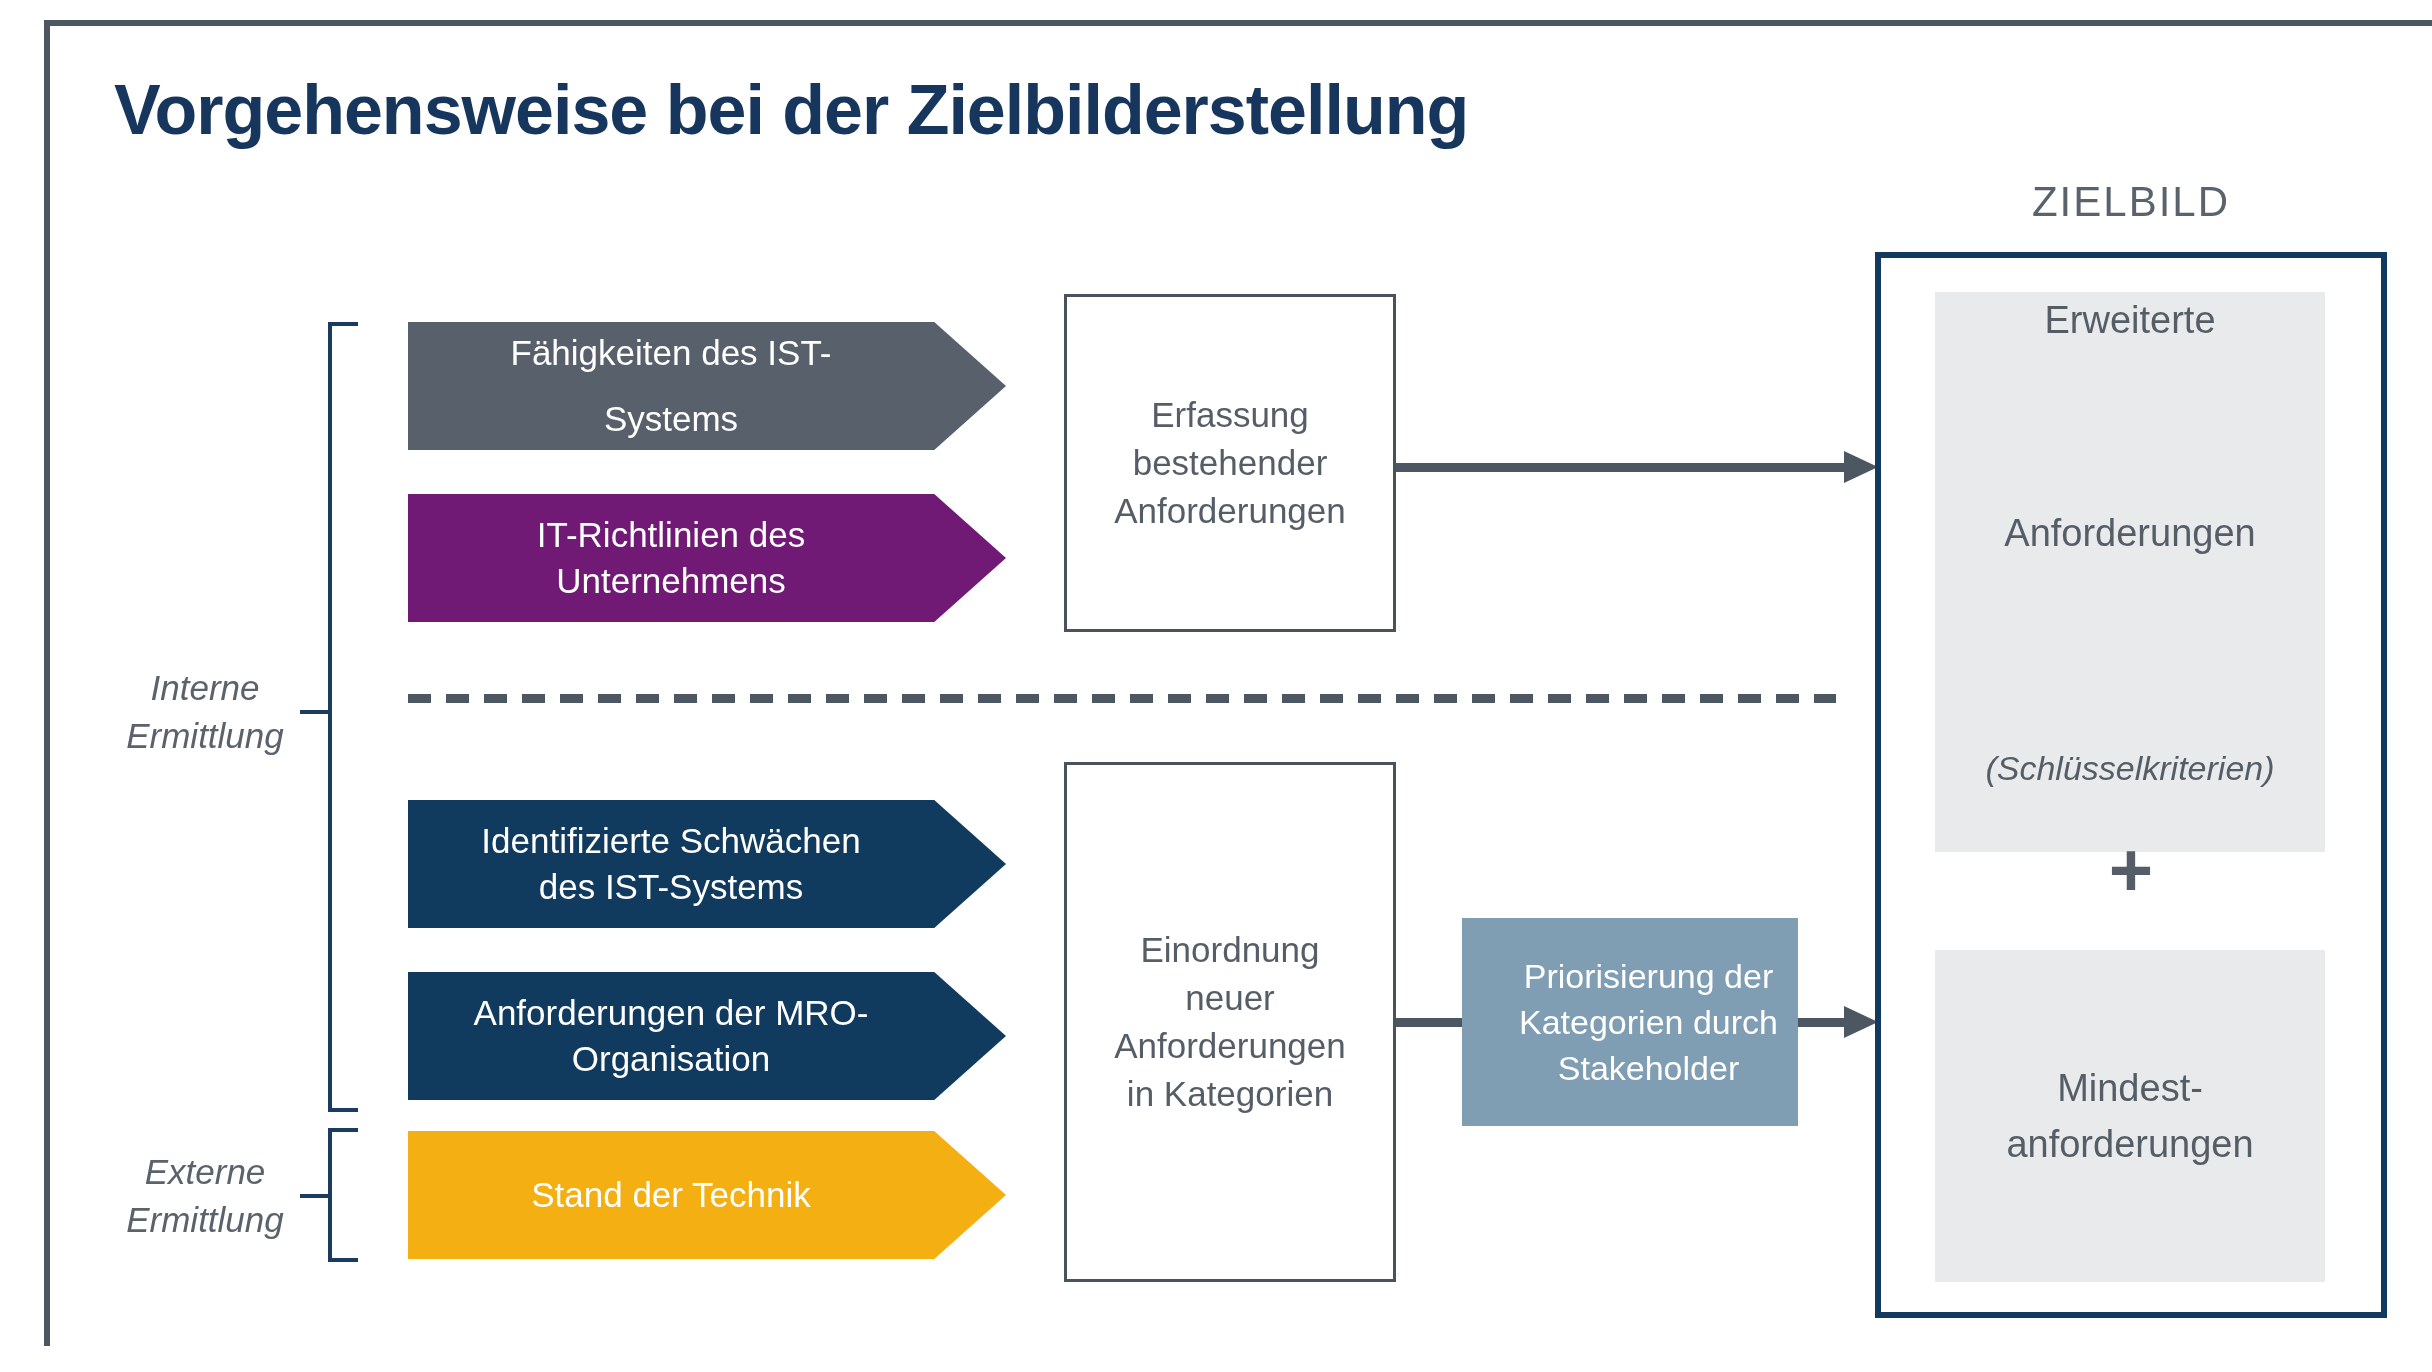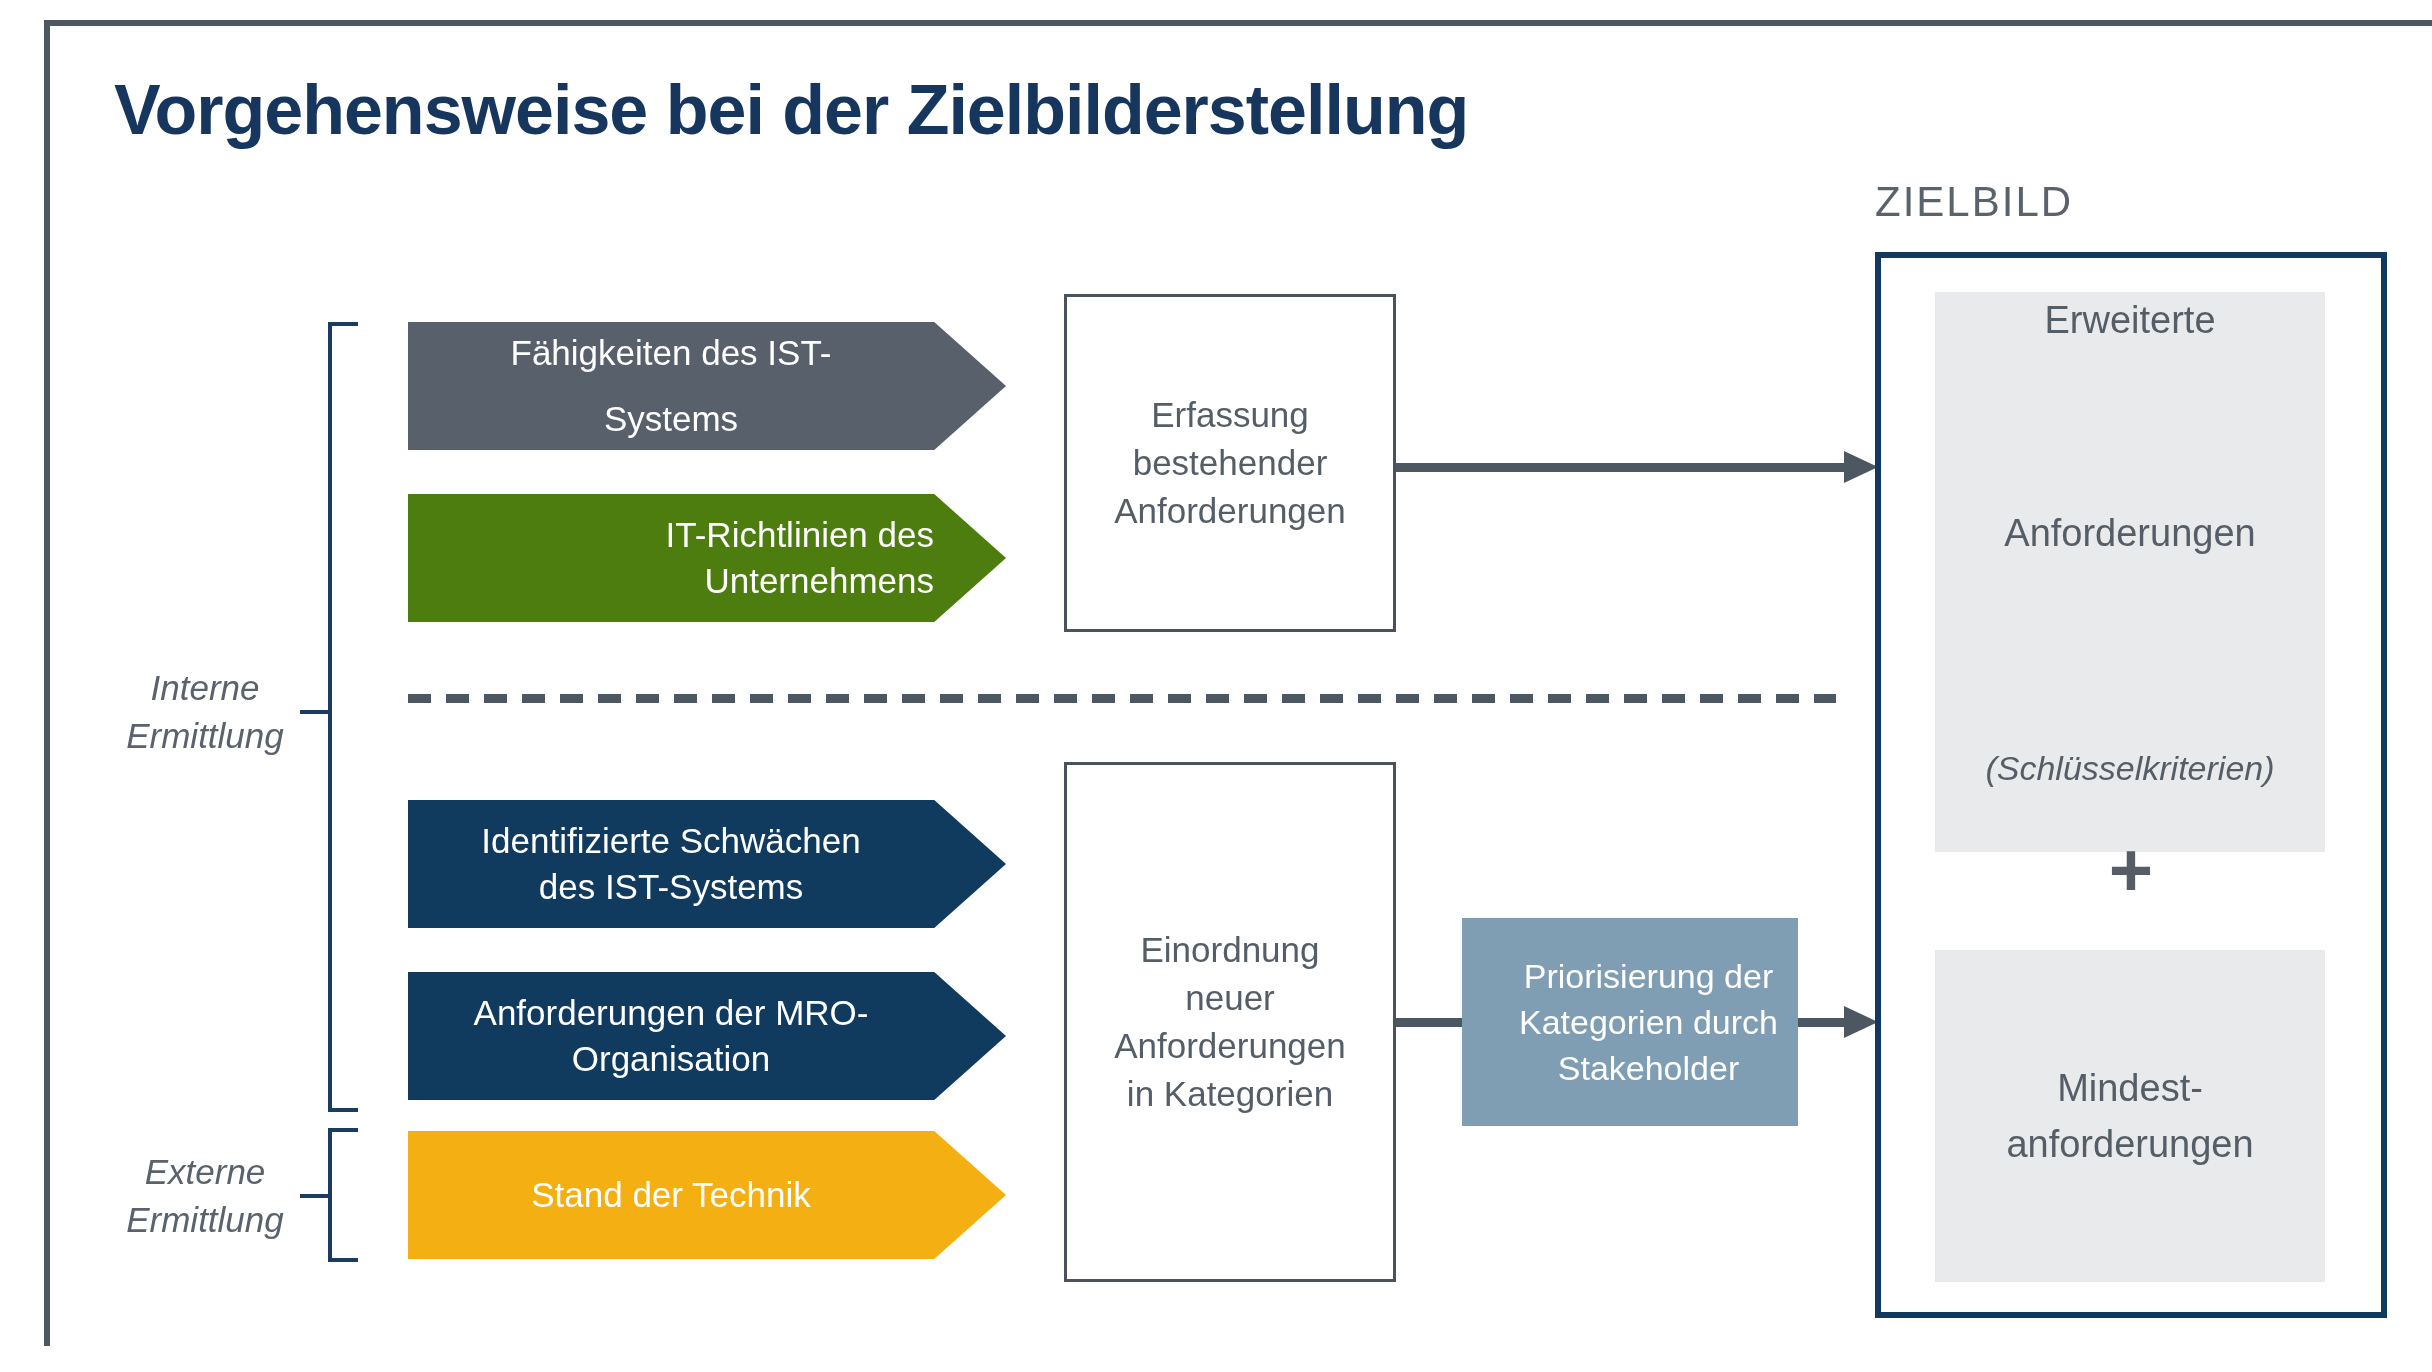--- a/index.html
+++ b/index.html
@@ -29,21 +29,21 @@
     position: absolute; left: 114px; top: 70px;
     font-size: 70px; font-weight: bold;
     letter-spacing: -1px;
     color: var(--title_navy, #17365D);
     white-space: nowrap;
   }
 
   
   .zb-label {
     position: absolute; left: 1875px; top: 178px; width: 512px;
-    text-align: left;
+    text-align: center;
     font-size: 42px; letter-spacing: 2px;
     color: var(--label_gray, #5A626C);
   }
 
   
   .side-label {
     position: absolute; left: 60px; width: 290px;
     text-align: center; font-style: italic;
     font-size: 35px; line-height: 48px;
     color: var(--label_gray, #5A626C);
@@ -180,21 +180,21 @@
   </div>
   <div class="side-label externe">
     <span>Externe</span>
     <span>Ermittlung</span>
   </div>
 
   <div class="chevron c0" style="background: rgb(88, 97, 107); gap: 20px;">
     <span>Fähigkeiten des IST-</span>
     <span>Systems</span>
   </div>
-  <div class="chevron c1" style="background: #4d7c0f; align-items: flex-end;">
+  <div class="chevron c1" style="background: #701a75;">
     <span>IT-Richtlinien des</span>
     <span>Unternehmens</span>
   </div>
   <div class="chevron c2" style="background: rgb(17, 58, 95);">
     <span>Identifizierte Schwächen</span>
     <span>des IST-Systems</span>
   </div>
   <div class="chevron c3" style="background: rgb(17, 58, 95);">
     <span>Anforderungen der MRO-</span>
     <span>Organisation</span>

